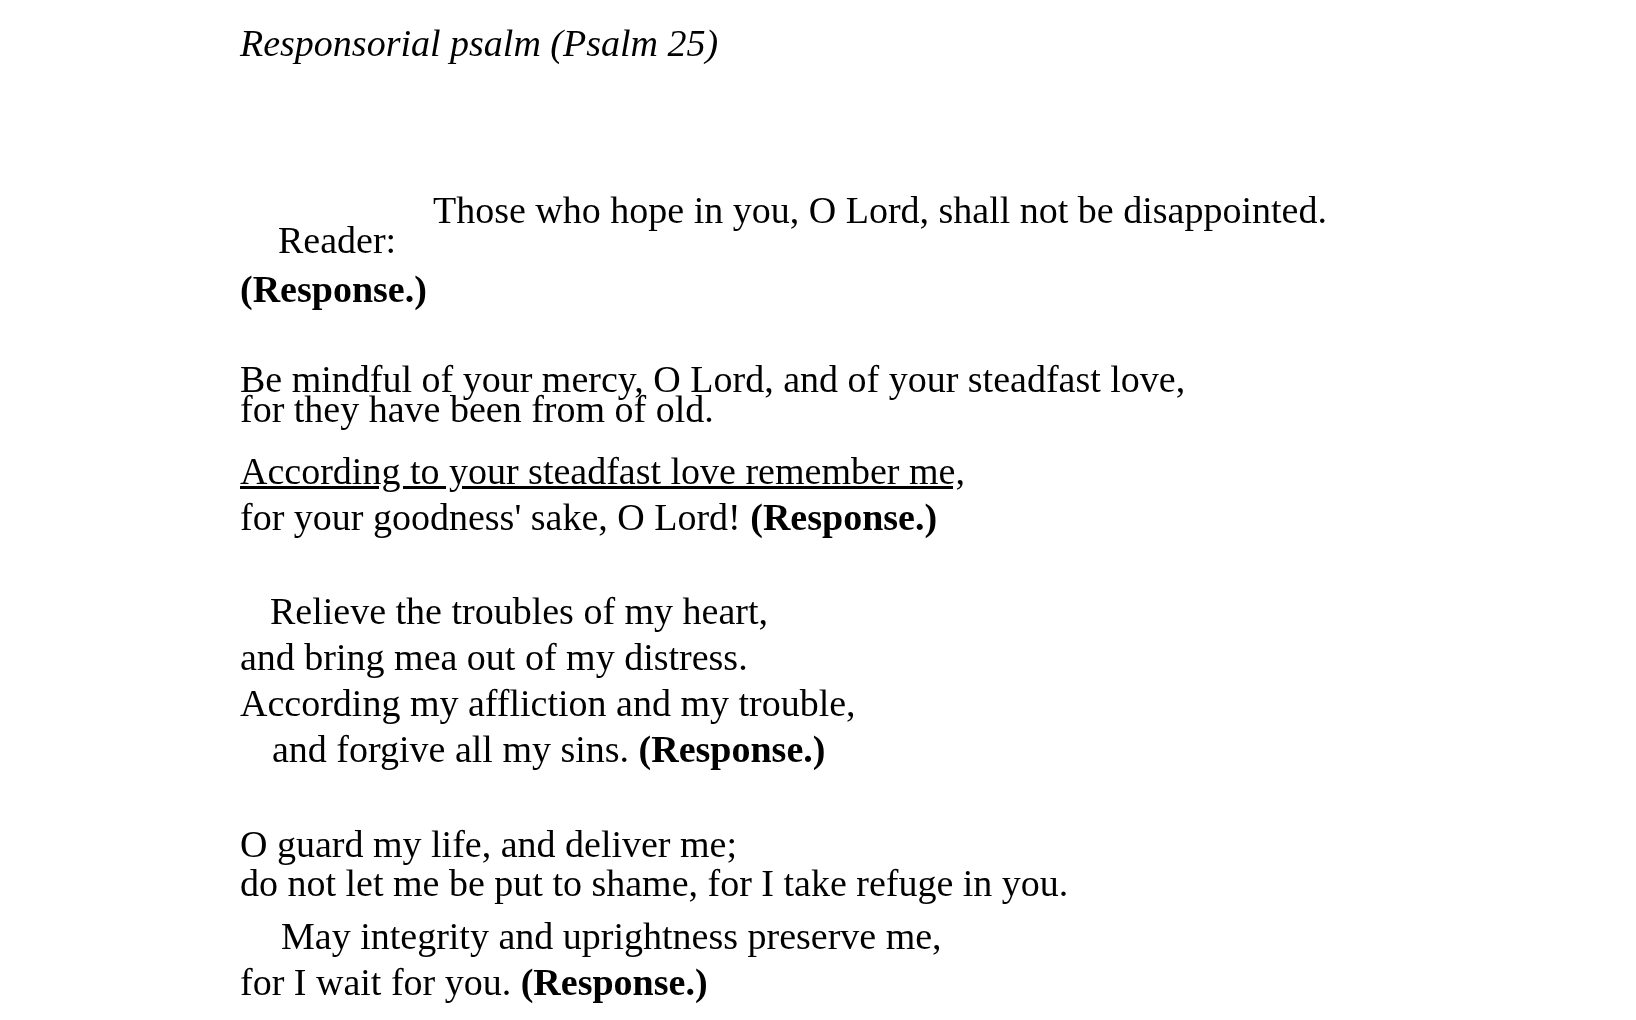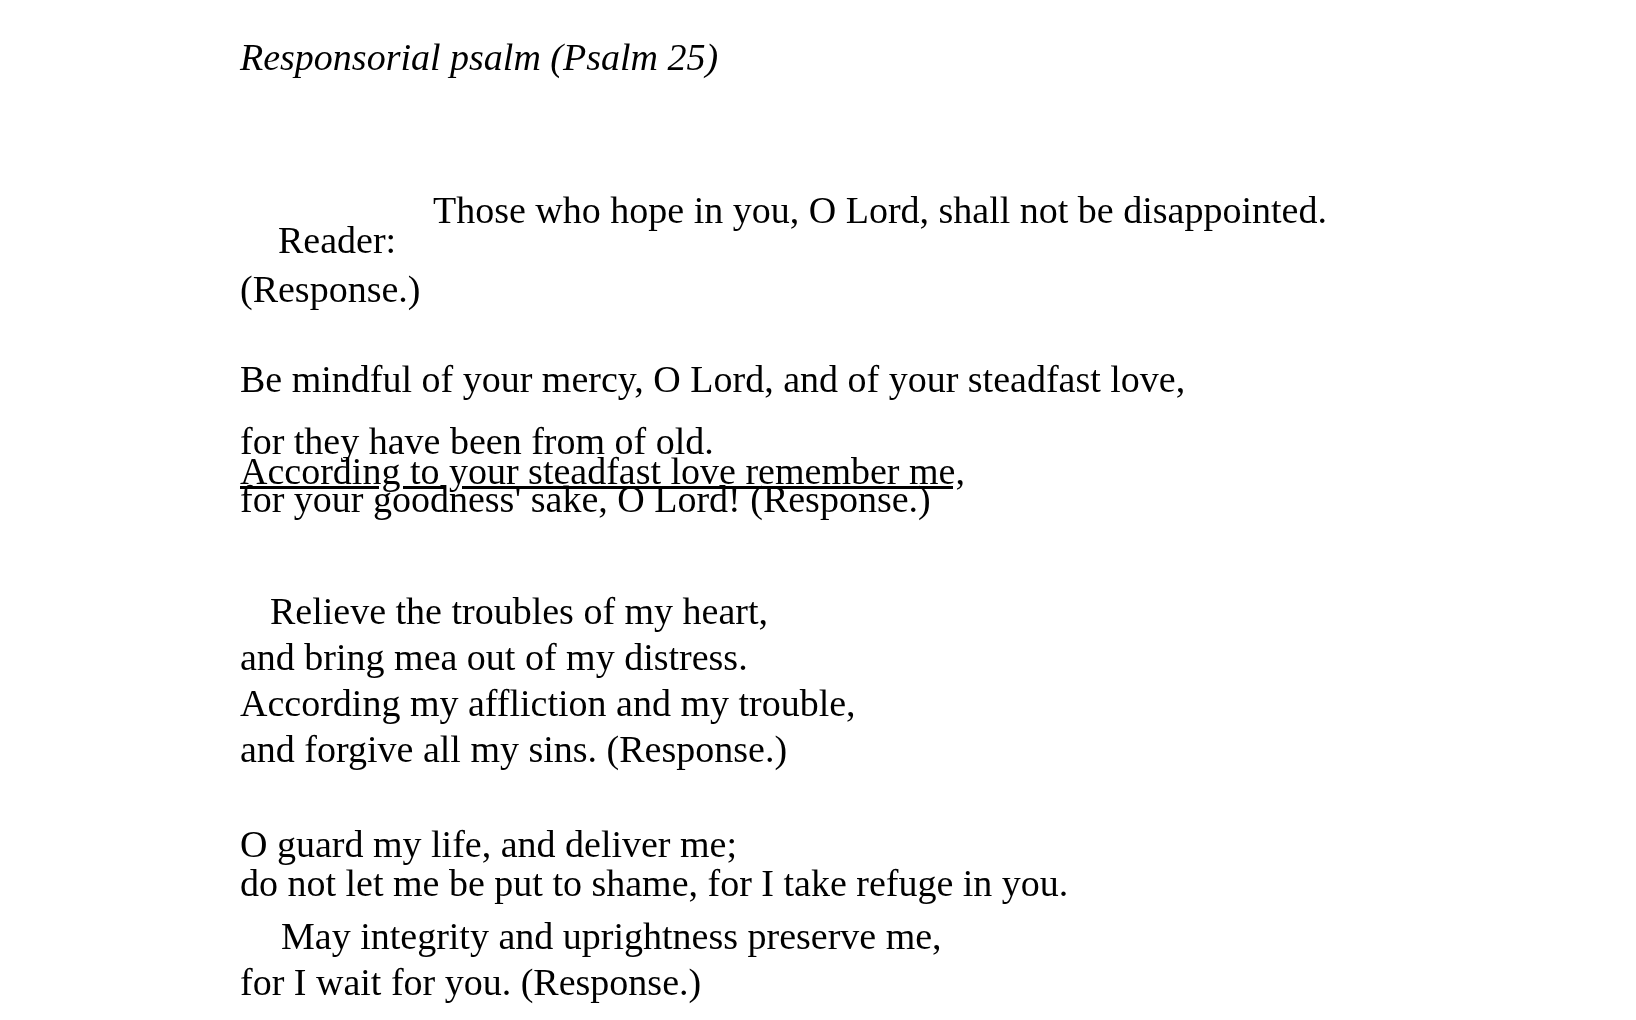--- a/index.html
+++ b/index.html
@@ -18,53 +18,53 @@
     .line {
       position: absolute;
       left: 240px;
       font-size: 38px;
       line-height: 46px;
       height: 46px;
       white-space: pre;
       margin: 0;
     }
     .italic { font-style: italic; }
-    .bold { font-weight: normal; }
+    .bold { font-weight: bold; }
     .tab-text {
       position: absolute;
       left: 193px;
       top: 16px;
     }
   </style>
 </head>
 <body>
 
 <div>
 
-  <p class="line italic" style="top:34px;">Responsorial psalm (Psalm 25)</p>
+  <p class="line italic" style="top:20px;">Responsorial psalm (Psalm 25)</p>
 
   <p class="line" style="top:171px;">
     <span>Reader:</span>
     <span class="tab-text">Those who hope in you, O Lord, shall not be disappointed.</span>
   </p>
 
   <p class="line bold" style="top:266px;">(Response.)</p>
 
   <div>
     <p class="line" style="top:356px;">Be mindful of your mercy, O Lord, and of your steadfast love,</p>
-    <p class="line" style="top:418px;">for they have been from of old.</p>
+    <p class="line" style="top:386px;">for they have been from of old.</p>
     <p class="line" style="top:448px;text-decoration:underline;">According to your steadfast love remember me,</p>
-    <p class="line" style="top:476px;"><span>for your goodness' sake, O Lord! </span><span class="bold">(Response.)</span></p>
+    <p class="line" style="top:494px;"><span>for your goodness' sake, O Lord! </span><span class="bold">(Response.)</span></p>
   </div>
 
   <div>
     <p class="line" style="top:588px;margin-left:30px;">Relieve the troubles of my heart,</p>
     <p class="line" style="top:634px;">and bring mea out of my distress.</p>
     <p class="line" style="top:680px;">According my affliction and my trouble,</p>
-    <p class="line" style="top:726px;"><span>and forgive all my sins. </span><span class="bold">(Response.)</span></p>
+    <p class="line" style="top:726px;margin-left:32px;"><span>and forgive all my sins. </span><span class="bold">(Response.)</span></p>
   </div>
 
   <div>
     <p class="line" style="top:821px;">O guard my life, and deliver me;</p>
     <p class="line" style="top:860px;">do not let me be put to shame, for I take refuge in you.</p>
     <p class="line" style="top:913px;margin-left:41px;">May integrity and uprightness preserve me,</p>
     <p class="line" style="top:959px;"><span>for I wait for you. </span><span class="bold">(Response.)</span></p>
   </div>
 
 </div>

